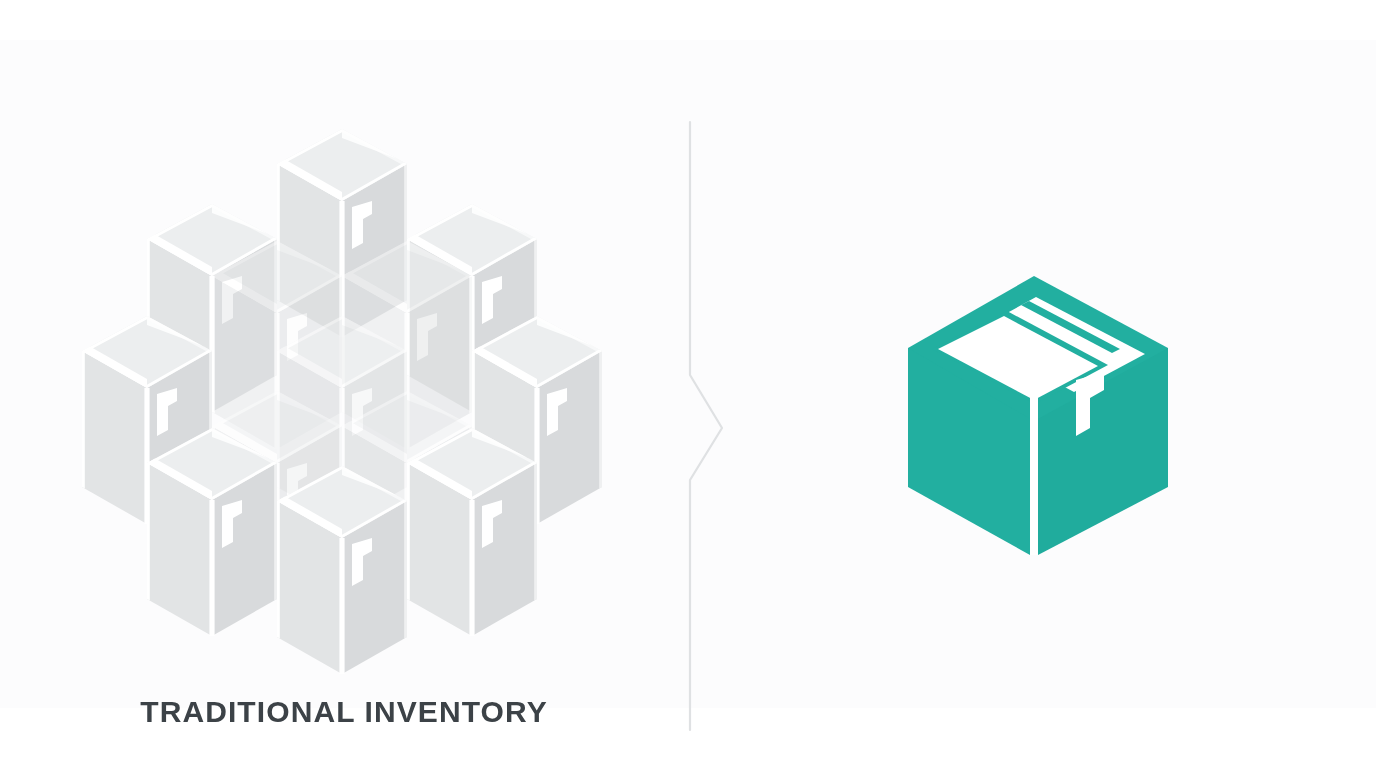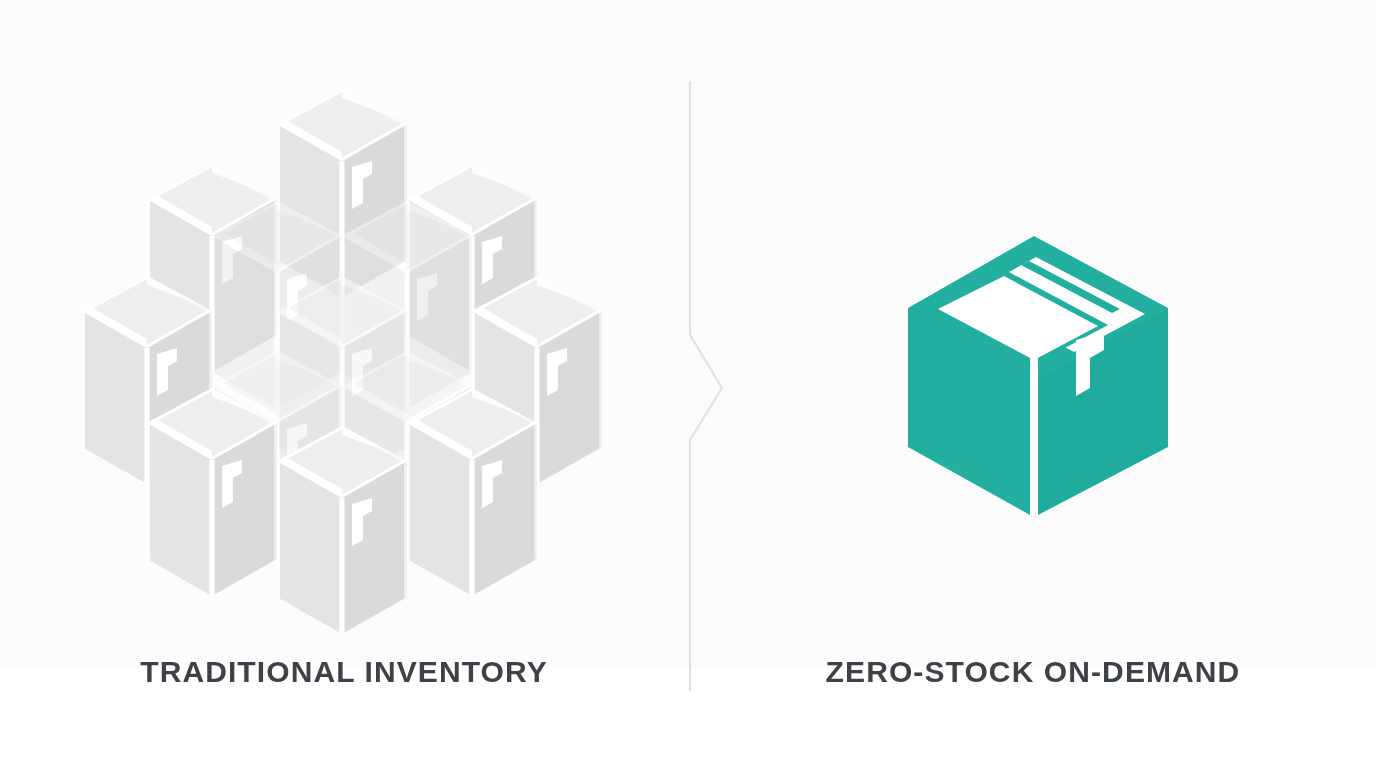--- a/index.html
+++ b/index.html
@@ -10,20 +10,21 @@
     width: 1376px;
     height: 768px;
     overflow: hidden;
     font-family: "Liberation Sans", sans-serif;
   }
   #stage {
     position: relative;
     width: 1376px;
     height: 668px;
     background: #FCFCFD;
+    margin-top: 40px;
   }
   .layer {
     position: absolute;
     inset: 0;
   }
   #art {
     display: block;
   }
   .panel-label {
     position: absolute;
@@ -118,15 +119,14 @@
       <path d="M 1034 236 L 908 308 L 908 447 L 903 444 L 903 305 L 1034 230 Z" fill="#FCFCFD" opacity="0"></path>
 
       <path d="M 1076 340 L 1076 396 L 1090 388 L 1090 358 L 1104 350 L 1104 332 Z" fill="#FFFFFF"></path>
 
       <path d="M 1034 381 L 1168 308 L 1168 313 L 1034 386 Z" fill="#FFFFFF" opacity="0"></path>
     </g>
   </svg>
 
   <div class="panel-label" id="label-left">TRADITIONAL INVENTORY</div>
 
-  <div class="panel-label" id="label-right">ZERO-STOCK ON-DEMAND</div>
 
 </div>
 
 </body></html>

